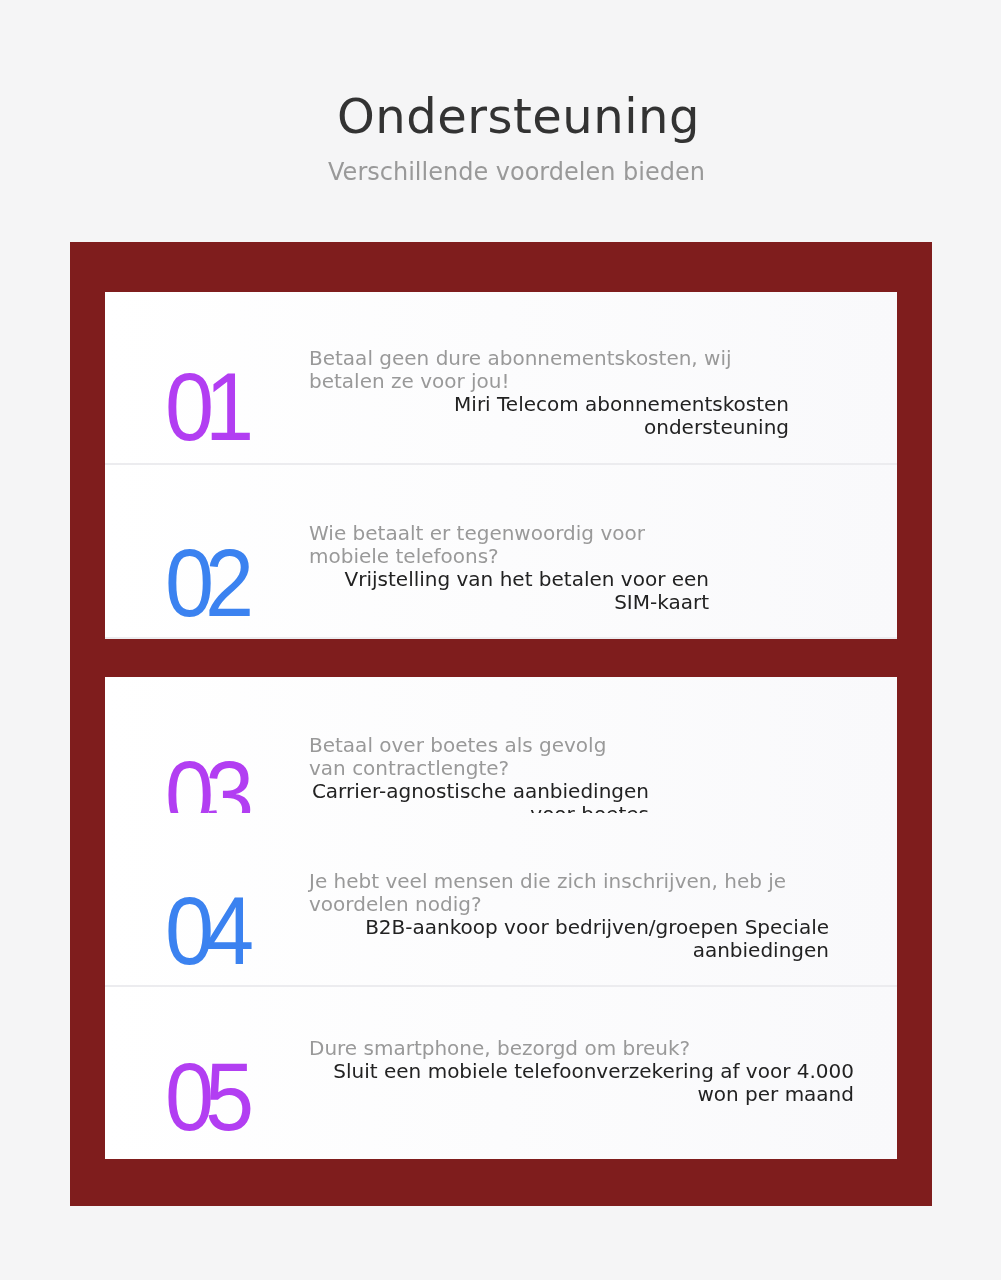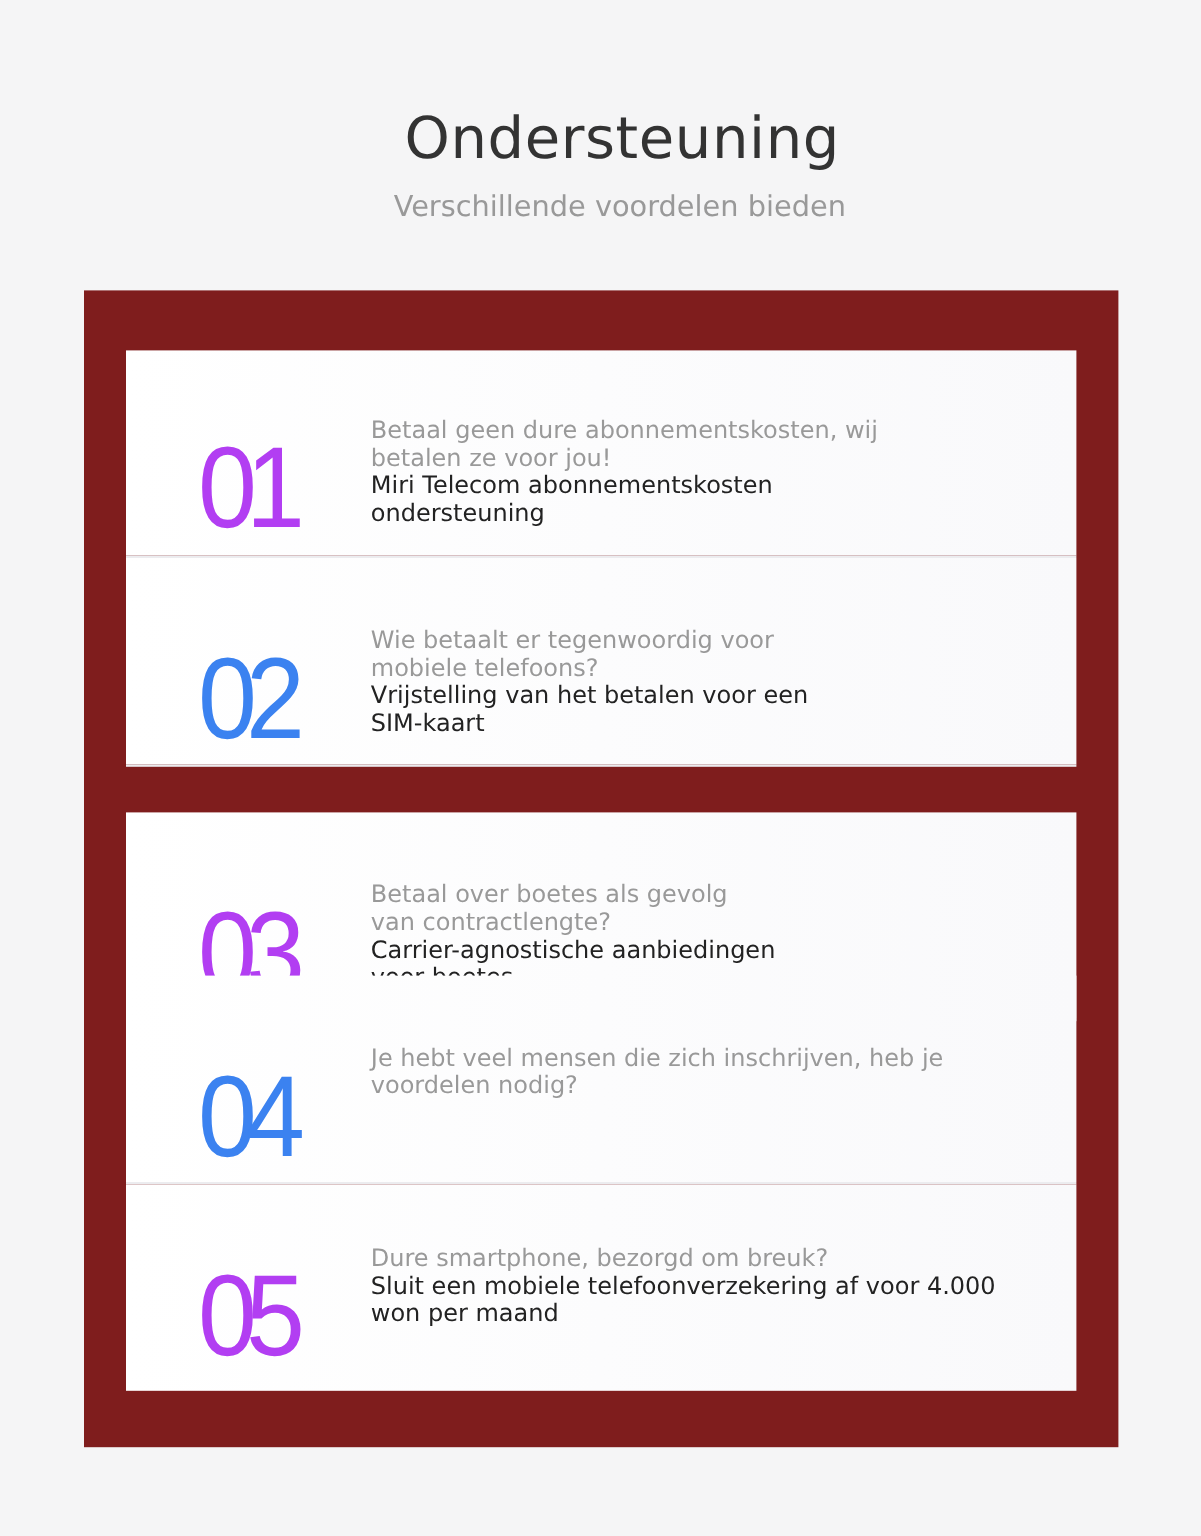--- a/index.html
+++ b/index.html
@@ -4,21 +4,21 @@
 <style>
   html, body { margin:0; padding:0; }
   body { width:1001px; height:1280px; background:#f5f5f6; font-family:"DejaVu Sans", sans-serif; position:relative; overflow:hidden; }
   .title { position:absolute; top:88px; left:0; width:1001px; text-align:center; font-size:48px; color:#333; letter-spacing:0.5px;padding-left:18px; }
   .subtitle { position:absolute; top:158px; left:0; width:1001px; text-align:center; font-size:24px; color:#999;padding-left:16px; }
   .card { position:absolute; top:242px; left:70px; width:862px; height:964px; background:#7f1d1d; }
   .row { position:absolute; left:35px; width:792px; border-bottom:2px solid #ececef; background:linear-gradient(to right,#ffffff 0%,#f9f9fb 100%); }
   .num { position:absolute; left:60px; font-size:96px; font-family:"Liberation Sans", sans-serif; font-weight:normal; letter-spacing:-10px; transform:scaleX(0.92); transform-origin:left; }
   .text { position:absolute; left:204px; width:540px; font-size:20px; line-height:23px; }
   .q { color:#999; }
-  .a { color:#222; }
+  .a { color:#222;text-align:right; }
 </style>
 </head>
 <body>
 
 <div class="title">Ondersteuning</div>
 <div class="subtitle">Verschillende voordelen bieden</div>
 
 <div class="card">
   <div class="row" style="top:50px;height:171px;">
     <div class="num" style="top:60px;color:#b23ef2;">01</div>
@@ -38,20 +38,21 @@
     <div class="num" style="top:63px;color:#b23ef2;">03</div>
     <div class="text" style="top:57px;width:340px;">
       <div class="q">Betaal over boetes als gevolg van contractlengte?</div>
       <div class="a">Carrier-agnostische aanbiedingen voor boetes</div>
     </div>
   </div>
   <div class="row" style="top:571px;height:172px;">
     <div class="num" style="top:63px;color:#3b82f0;">04</div>
     <div class="text" style="top:57px;width:520px;">
       <div class="q">Je hebt veel mensen die zich inschrijven, heb je voordelen nodig?</div>
+      <div class="a">B2B-aankoop voor bedrijven/groepen Speciale aanbiedingen</div>
     </div>
   </div>
   <div class="row" style="top:745px;height:172px;border-bottom:none;">
     <div class="num" style="top:55px;color:#b23ef2;">05</div>
     <div class="text" style="top:50px;width:545px;">
       <div class="q">Dure smartphone, bezorgd om breuk?</div>
       <div class="a">Sluit een mobiele telefoonverzekering af voor 4.000 won per maand</div>
     </div>
   </div>
 </div>

